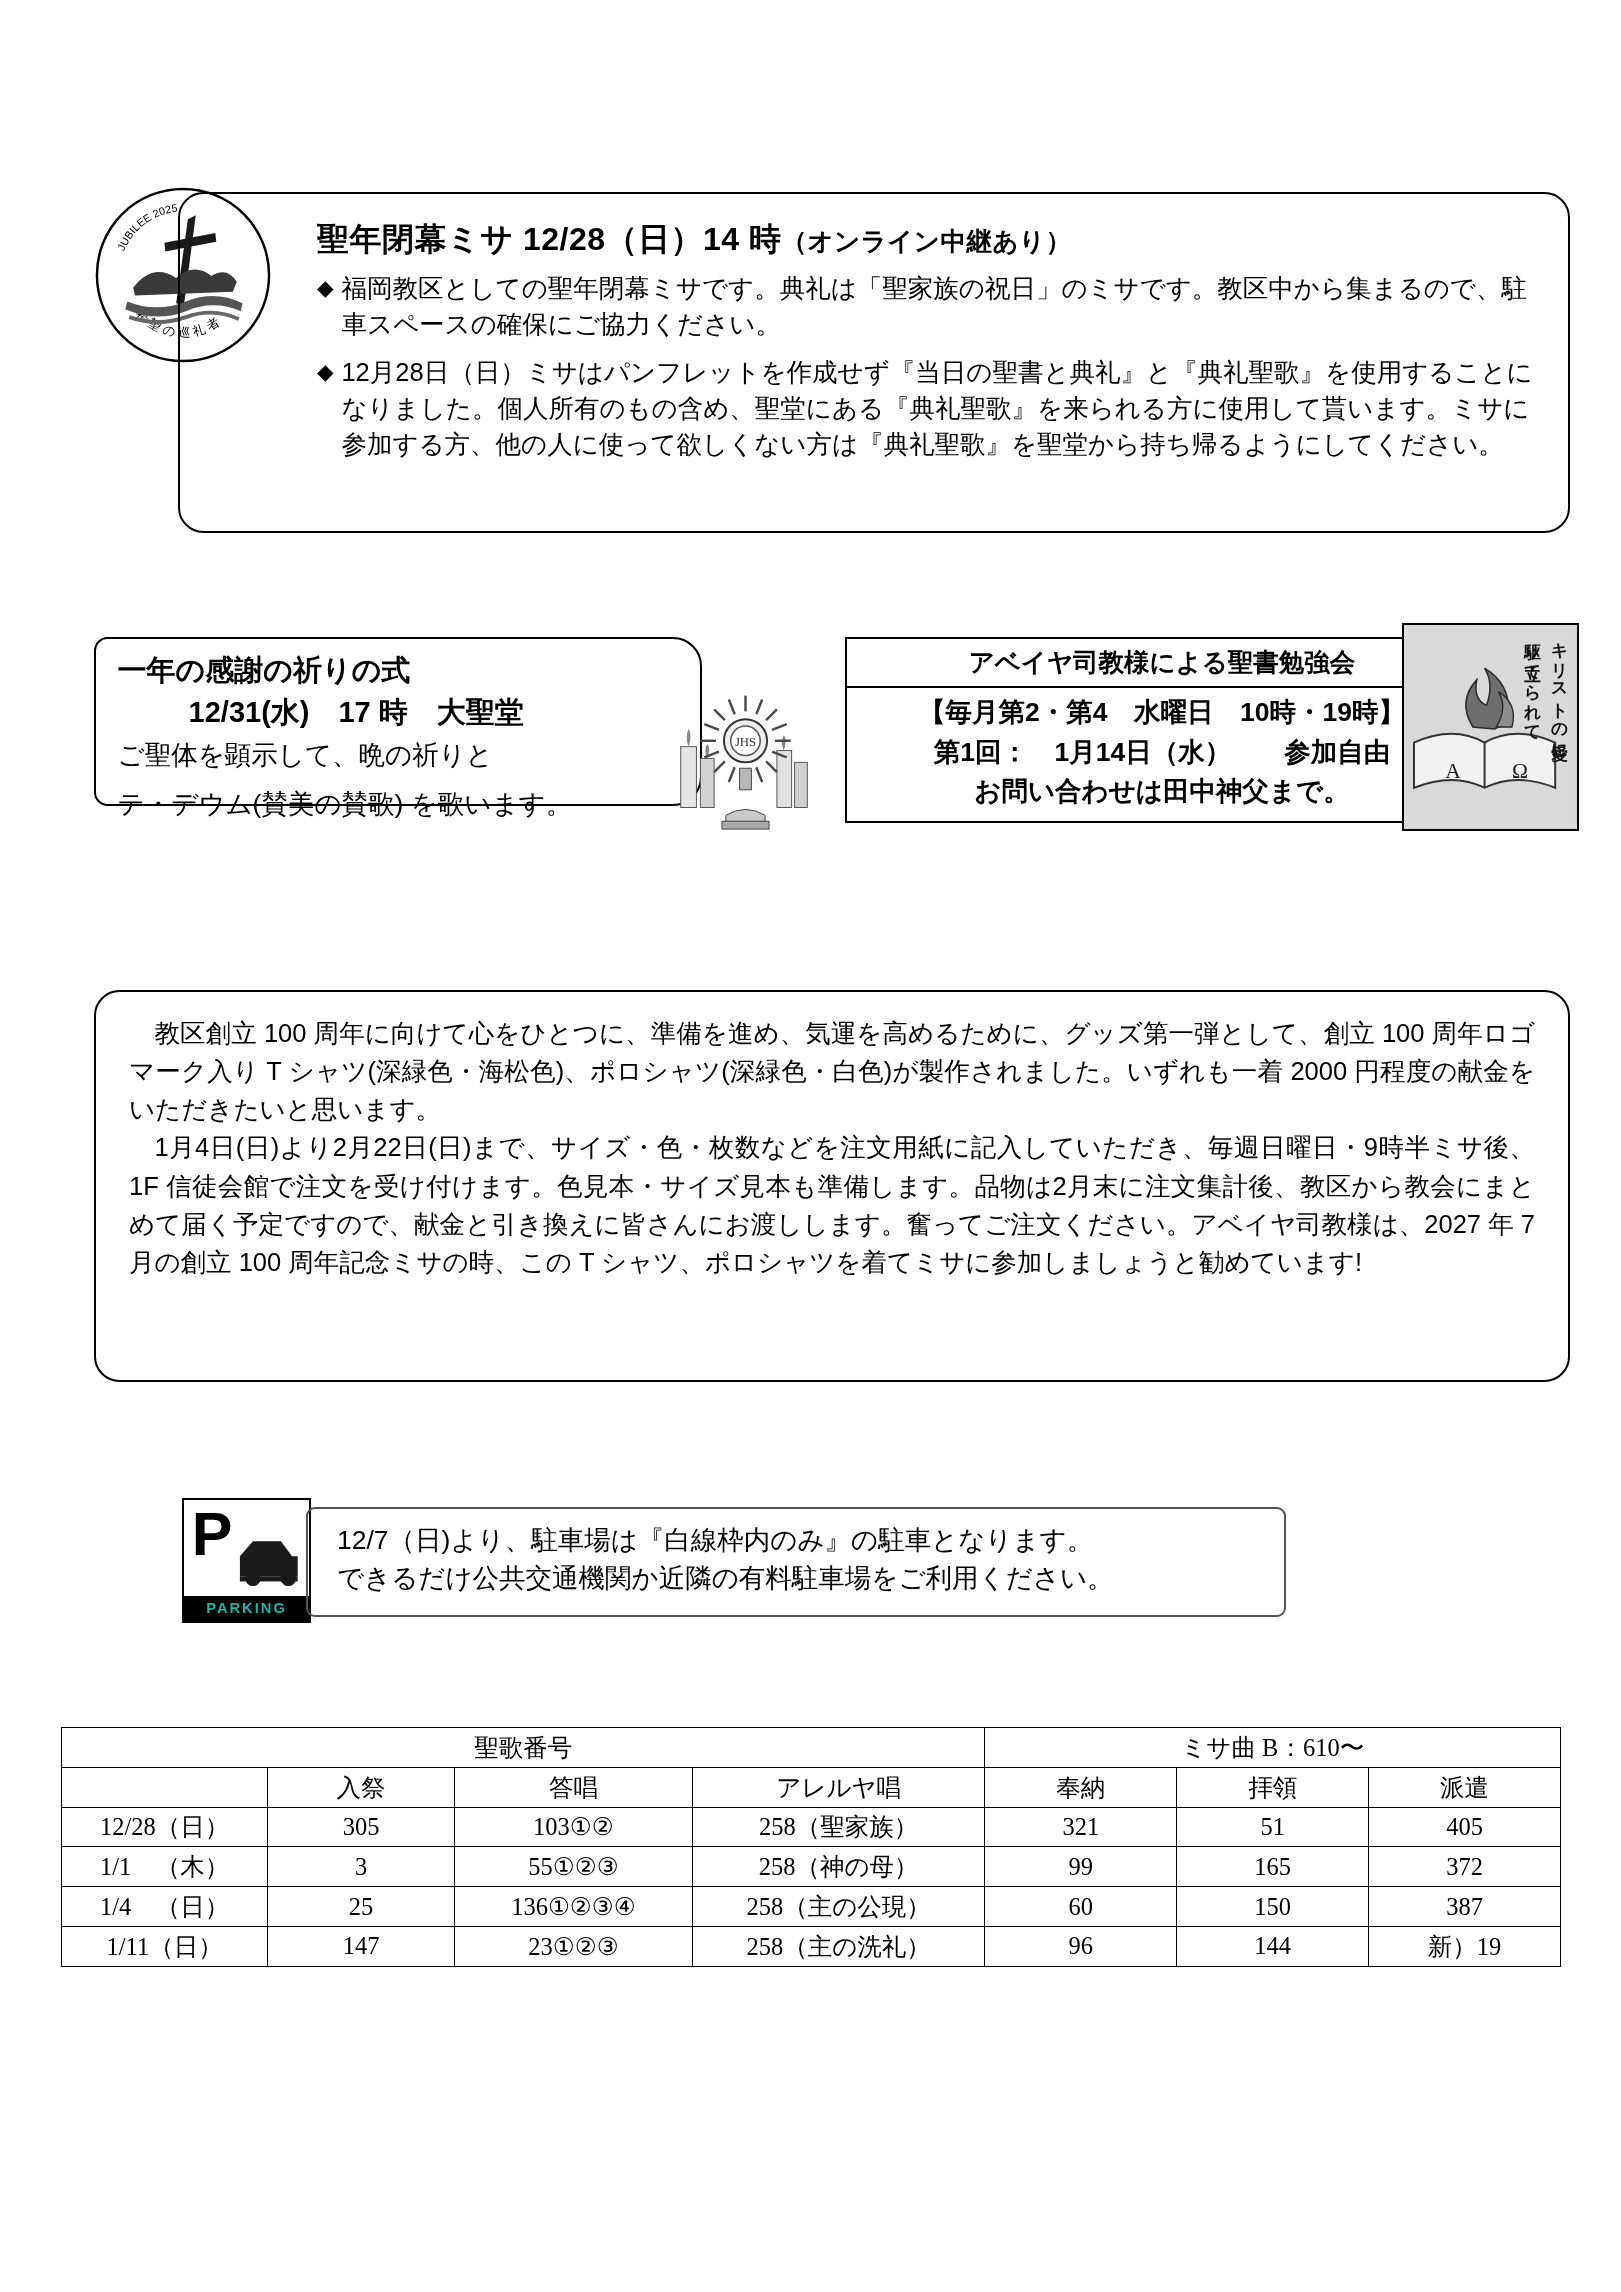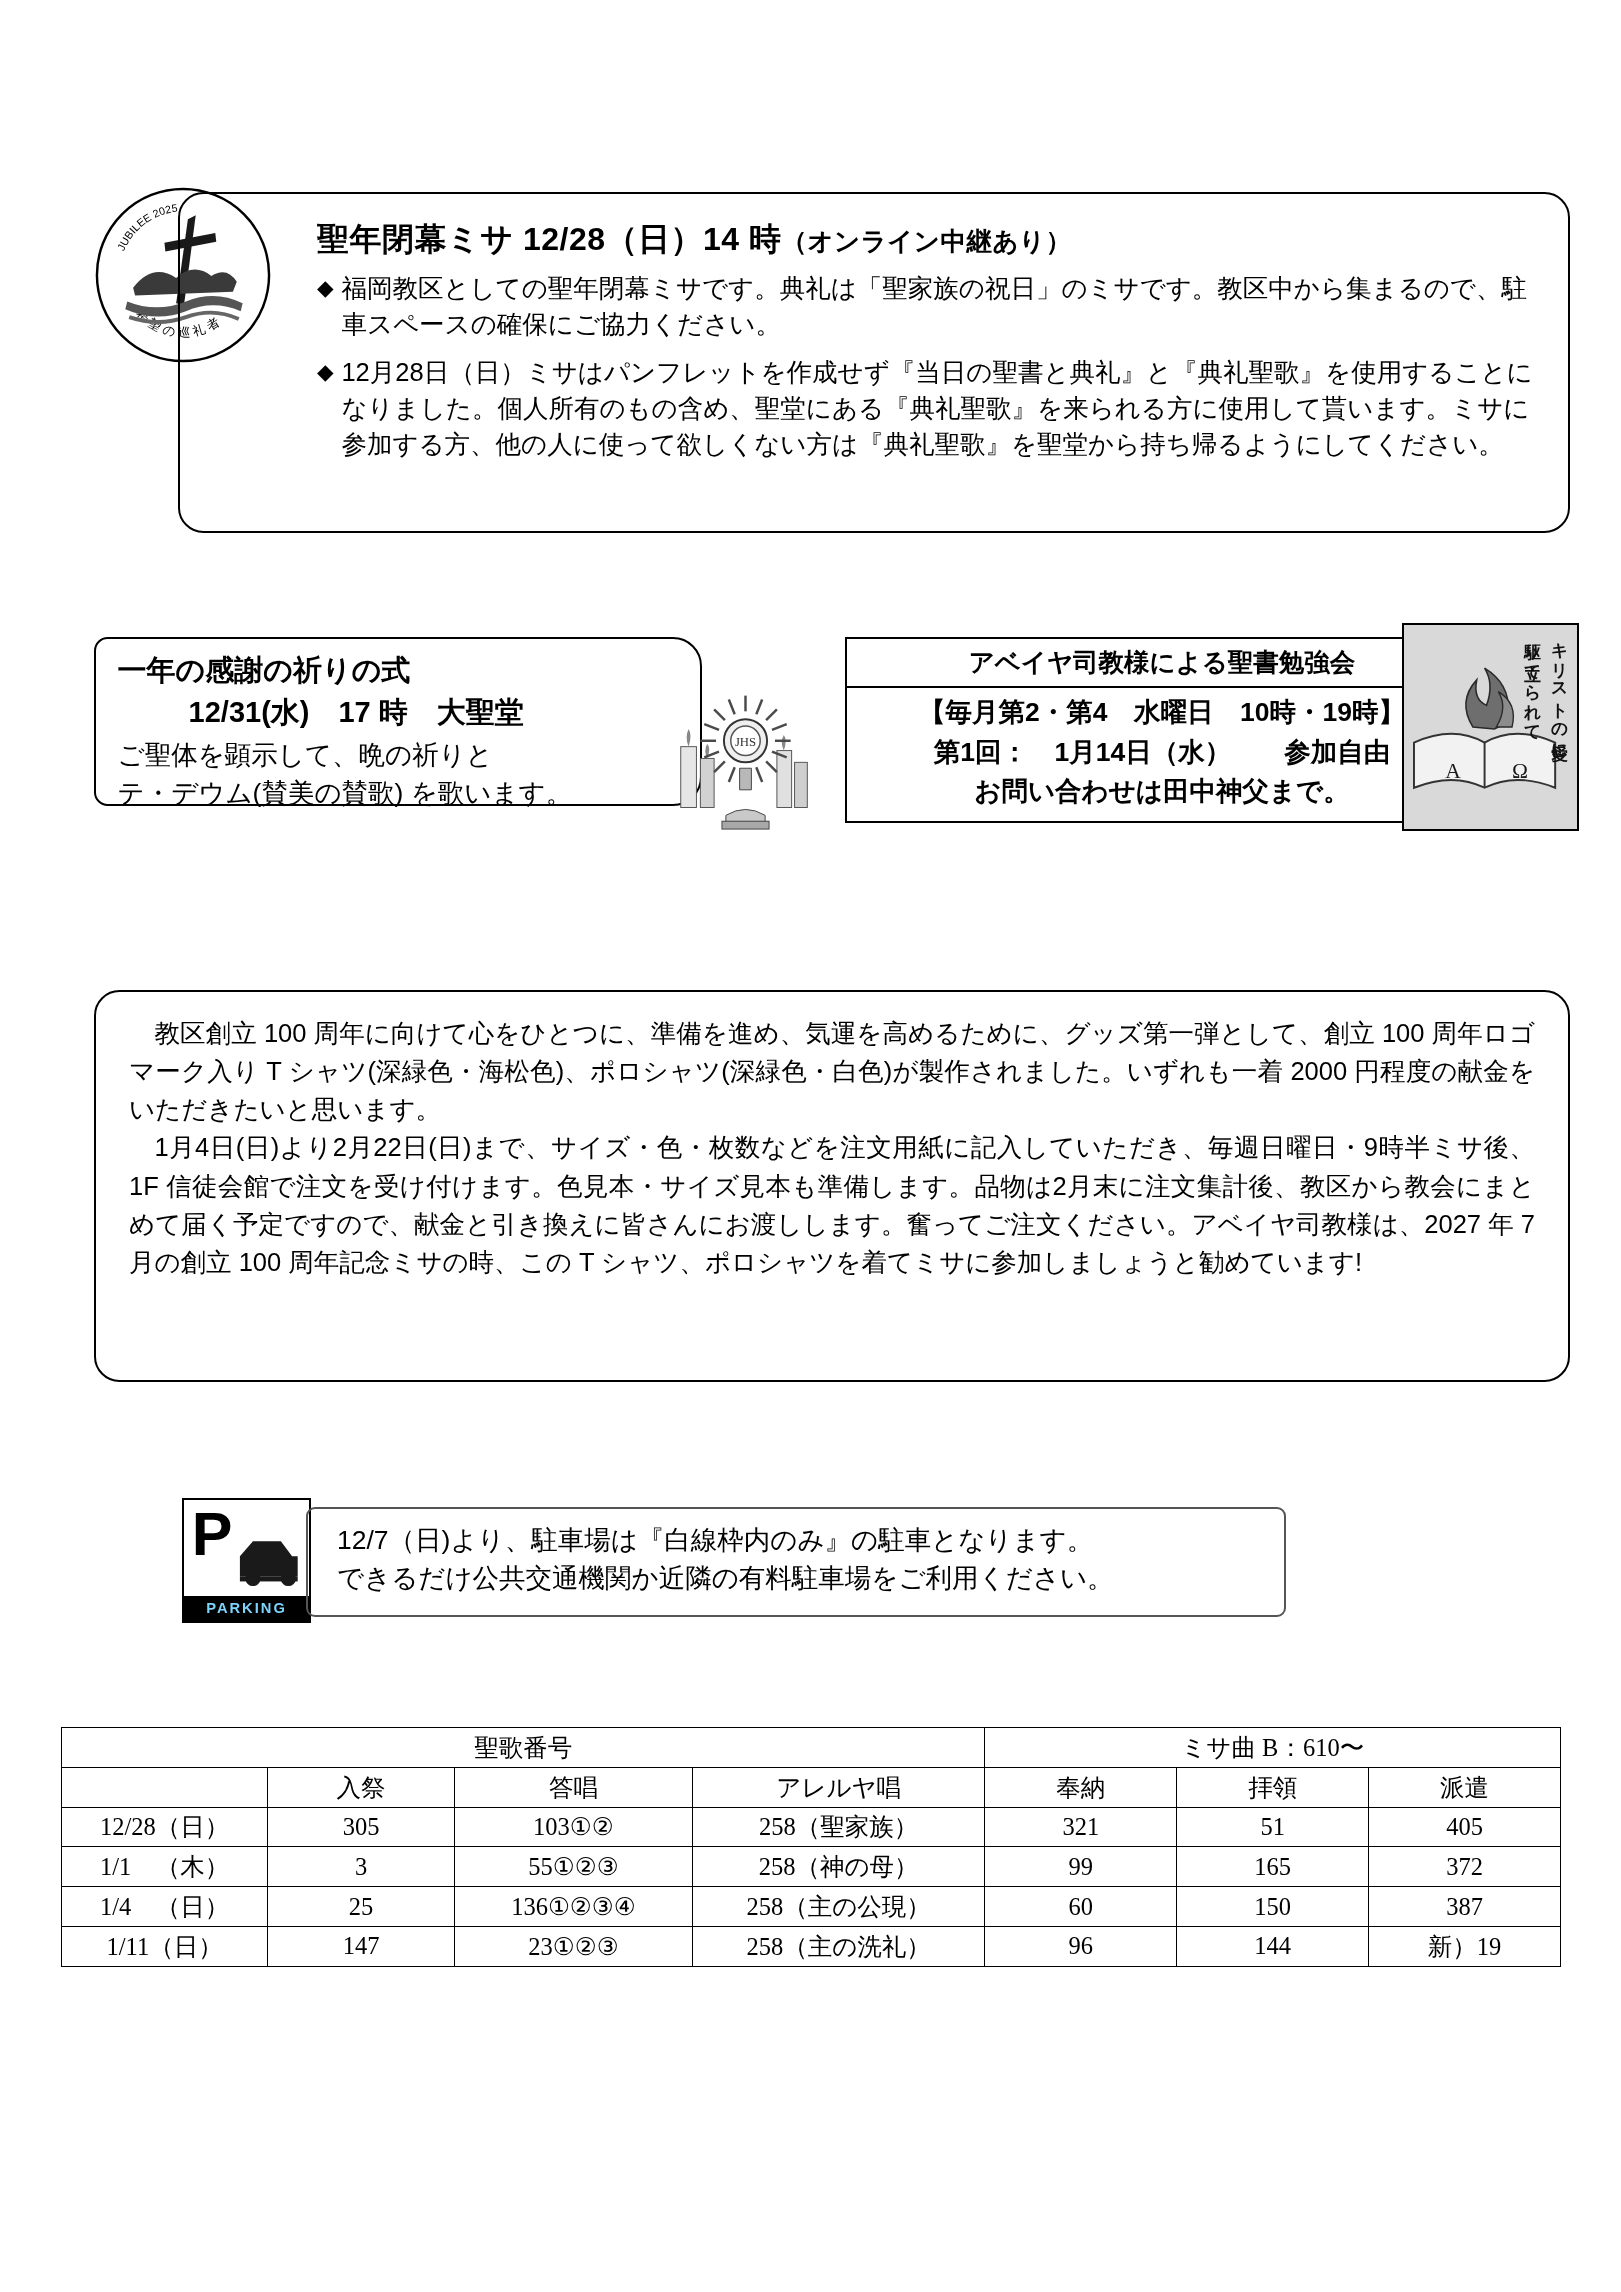--- a/index.html
+++ b/index.html
@@ -74,21 +74,21 @@
     width: 608px;
     height: 169px;
     border: 2.9px solid #000;
     border-radius: 13.7px 29px 29px 13.7px;
     box-sizing: border-box;
   }
   #sec2 .inner { padding: 11.8px 15.7px 0 21.6px; }
   .s2-l1 { font-size: 29px; font-weight: bold; }
   .s2-l2 { font-size: 29px; font-weight: bold; padding-left: 71px; margin-top: 2px;}
   .s2-l3 { font-size: 26.5px; margin-top: 3.9px; }
-  .s2-l4 { font-size: 26.5px; margin-top: 2px; }
+  .s2-l4 { font-size: 26.5px; margin-top: 13px; }
 
   #monstrance {
     position: absolute;
     left: 667px;
     top: 676px;
     width: 157px;
     height: 157px;
   }
 
   
@@ -174,21 +174,21 @@
     height: 125px;
     border: 2.9px solid #000;
     background: #fff;
     box-sizing: border-box;
   }
   #parking-icon .pbar {
     position: absolute;
     left: 0; right: 0; bottom: 0;
     height: 25.5px;
     background: #000;
-    color: #7dd3fc;
+    color: #14b8a6;
     font-size: 14.7px;
     font-weight: bold;
     letter-spacing: 2px;
     text-align: center;
     line-height: 25.5px;
   }
   #parking-icon .pletter {
     position: absolute;
     left: 7.8px; top: 3.9px;
     font-size: 61px;

